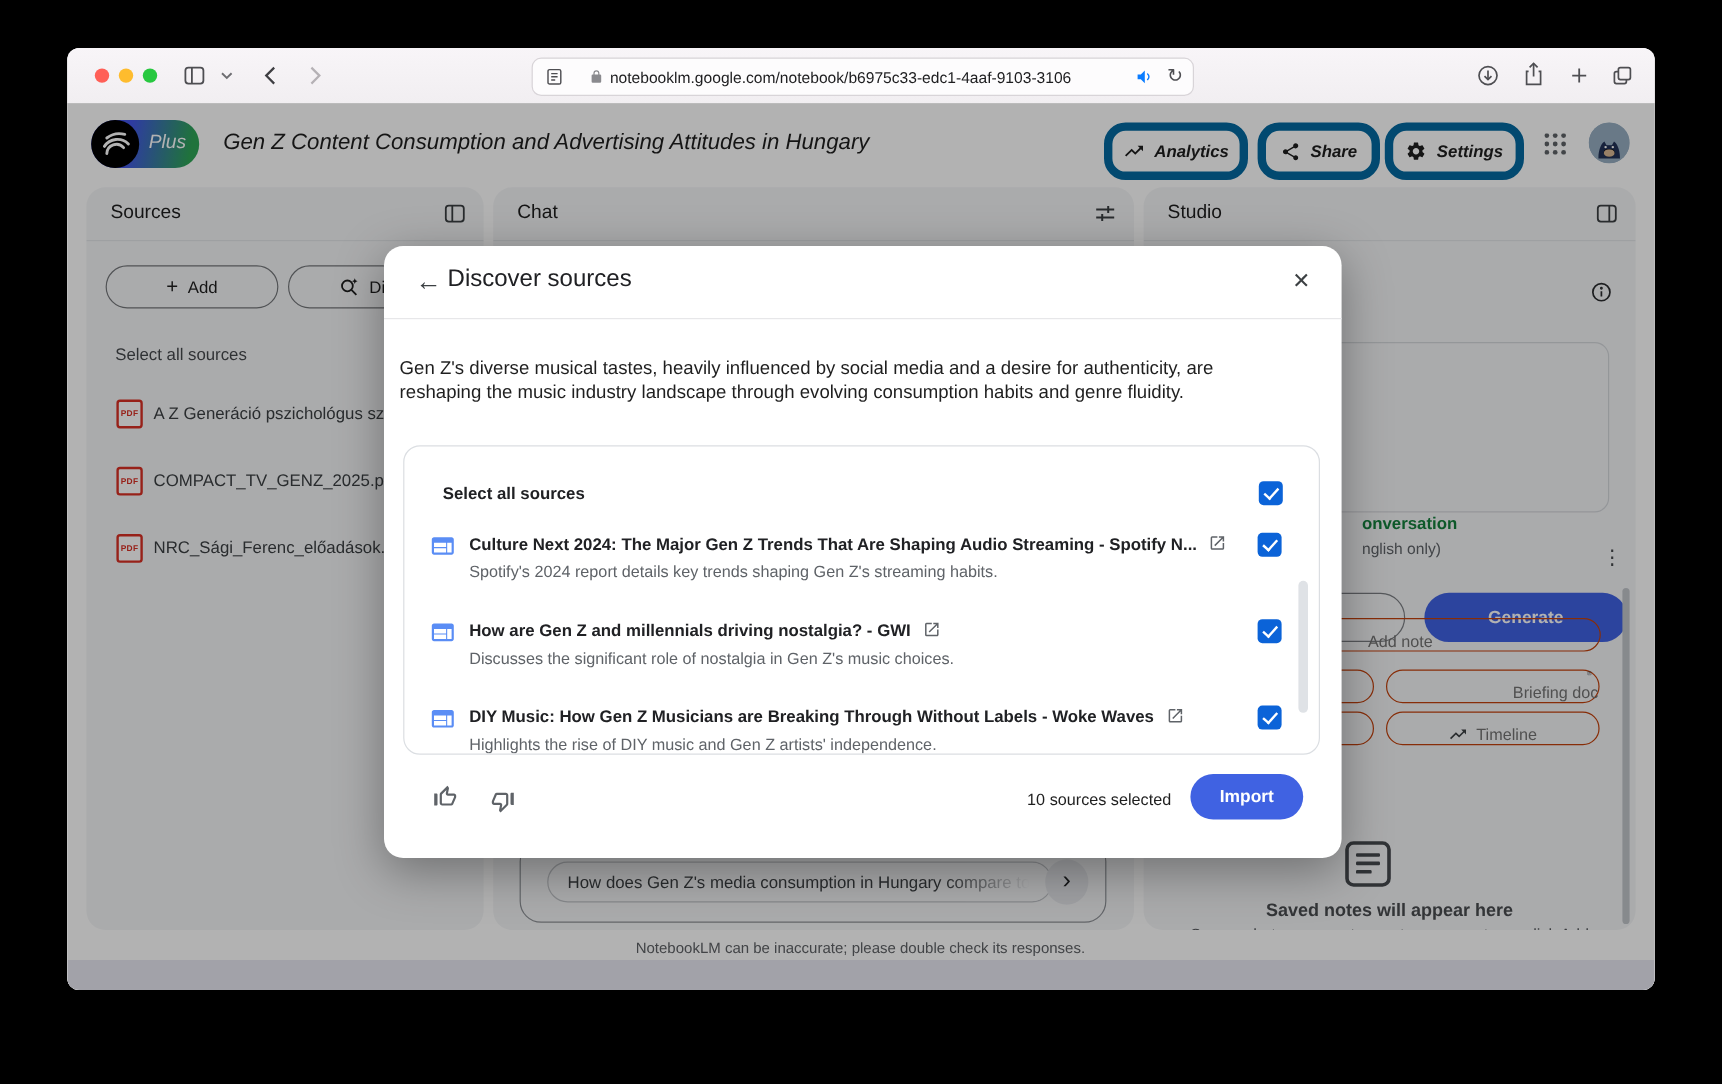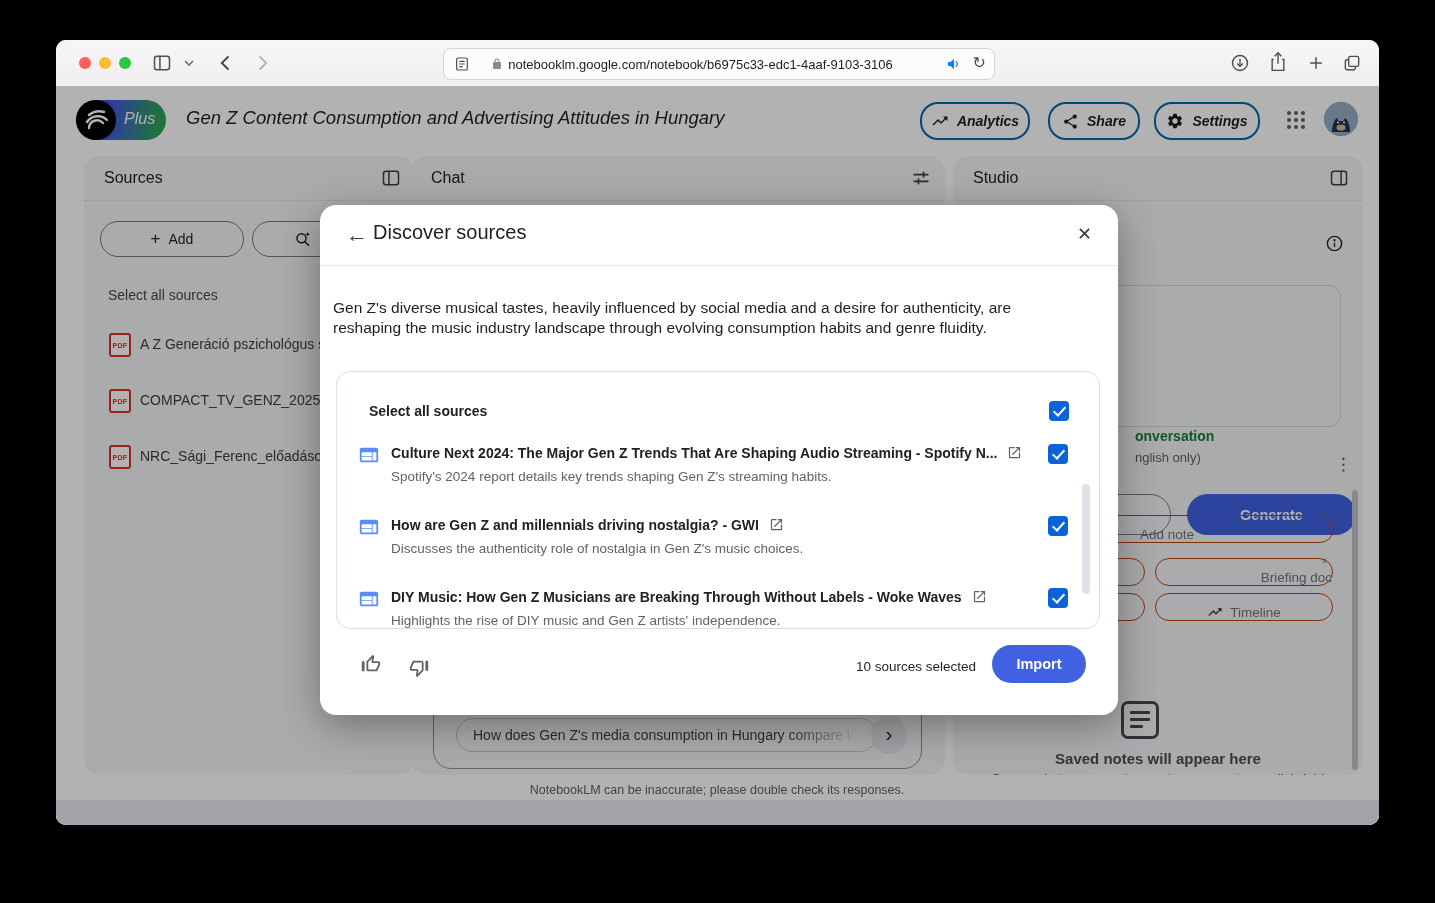--- a/index.html
+++ b/index.html
@@ -40,30 +40,30 @@
   }
   .app-header { position:absolute; top:0; left:0; right:0; height:64px;font-style:italic; }
   .logo-pill {
     position:absolute; left:20px; top:14px; width:90px; height:40px; border-radius:20px;
     background:linear-gradient(100deg,#4355e8 35%,#2ea556 90%);
   }
   .logo-circle { position:absolute; left:0; top:0; width:40px; height:40px; border-radius:50%; background:#000; }
   .logo-pill .plus-label { position:absolute; left:48px; top:10px; color:#fff; font-size:16px; }
   .nb-title { position:absolute; left:130px; top:21px; font-size:18.5px; color:#1f1f1f; }
   .hdr-btn {
-    position:absolute; top:16px; height:34px; border:2px solid #0369a1; border-radius:18px;
+    position:absolute; top:16px; height:34px; border:7px solid #0369a1; border-radius:18px;
     display:flex; align-items:center; justify-content:center; gap:8px;
     font-size:14px; font-weight:bold; color:#1f1f1f; background:transparent;
   }
   .hdr-analytics { left:864px; width:106px; } .hdr-share { left:992px; width:88px; } .hdr-settings { left:1098px; width:102px; }
   .apps-grid { position:absolute; left:1231px; top:25px; }
   .avatar { position:absolute; left:1268px; top:16px; width:34px; height:34px; border-radius:50%; overflow:hidden; background:#97aec2; }
   
   .panel { position:absolute; top:70px; height:619px; background:#f4f5f7; border-radius:16px; overflow:hidden; }
-  .panel-sources { left:28px; width:331px; }
+  .panel-sources { left:16px; width:331px; }
   .panel-chat { left:355px; width:534px; }
   .panel-studio { left:897px; width:410px; }
   .panel-hd {
     position:absolute; top:0; left:0; right:0; height:44px; border-bottom:1px solid #e3e5e8;
   }
   .panel-hd .pt { position:absolute; left:20px; top:13px; font-size:16px; color:#1f1f1f; }
   .panel-hd .pic { position:absolute; right:14px; top:12px; color:#3c4043; }
   
   .pill-btn {
     position:absolute; height:34px; border:1px solid #74777a; border-radius:18px;
@@ -453,21 +453,21 @@
 
       <div class="m-item" style="top:143px;">
         <span class="web-ic">
           <svg width="24" height="22" viewBox="0 0 24 24" fill="#5a8df5">
               <path d="M20 4H4c-1.1 0-2 .9-2 2v12c0 1.1.9 2 2 2h16c1.1 0 2-.9 2-2V6c0-1.1-.9-2-2-2zm-5 14H4v-4h11v4zm0-5H4V9h11v4zm5 5h-4V9h4v9z"></path>
             </svg>
         </span>
         <div class="ti"><span>How are Gen Z and millennials driving nostalgia? - GWI</span><span class="ext"><svg width="15" height="15" viewBox="0 0 24 24" fill="#5f6368">
                 <path d="M19 19H5V5h7V3H5a2 2 0 0 0-2 2v14a2 2 0 0 0 2 2h14c1.1 0 2-.9 2-2v-7h-2v7zM14 3v2h3.59l-9.83 9.83 1.41 1.41L19 6.41V10h2V3h-7z"></path>
               </svg></span></div>
-        <div class="de">Discusses the authenticity role of nostalgia in Gen Z's music choices.</div>
+        <div class="de">Discusses the significant role of nostalgia in Gen Z's music choices.</div>
         <span class="cbx" style="left:711px; top:1px;"></span>
       </div>
 
       <div class="m-item" style="top:215px;">
         <span class="web-ic">
           <svg width="24" height="22" viewBox="0 0 24 24" fill="#5a8df5">
               <path d="M20 4H4c-1.1 0-2 .9-2 2v12c0 1.1.9 2 2 2h16c1.1 0 2-.9 2-2V6c0-1.1-.9-2-2-2zm-5 14H4v-4h11v4zm0-5H4V9h11v4zm5 5h-4V9h4v9z"></path>
             </svg>
         </span>
         <div class="ti"><span>DIY Music: How Gen Z Musicians are Breaking Through Without Labels - Woke Waves</span><span class="ext"><svg width="15" height="15" viewBox="0 0 24 24" fill="#5f6368">

